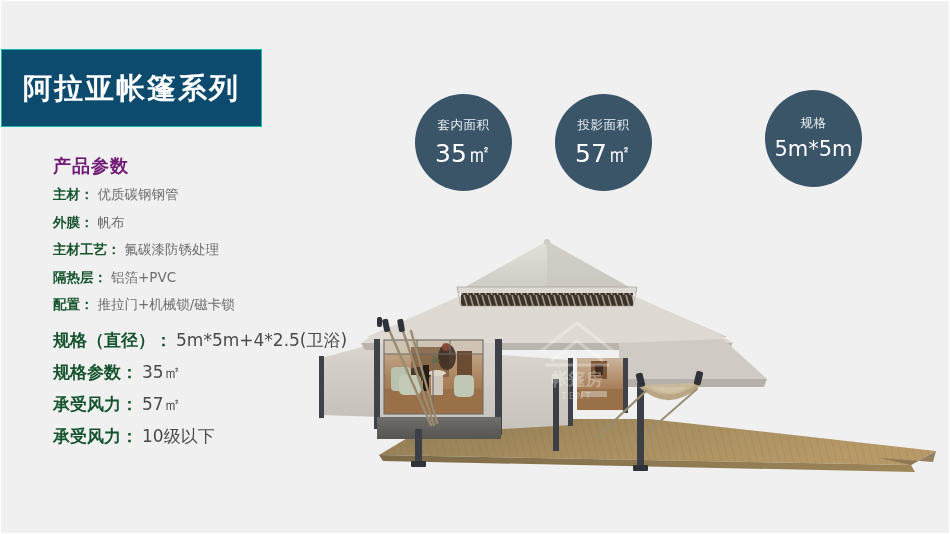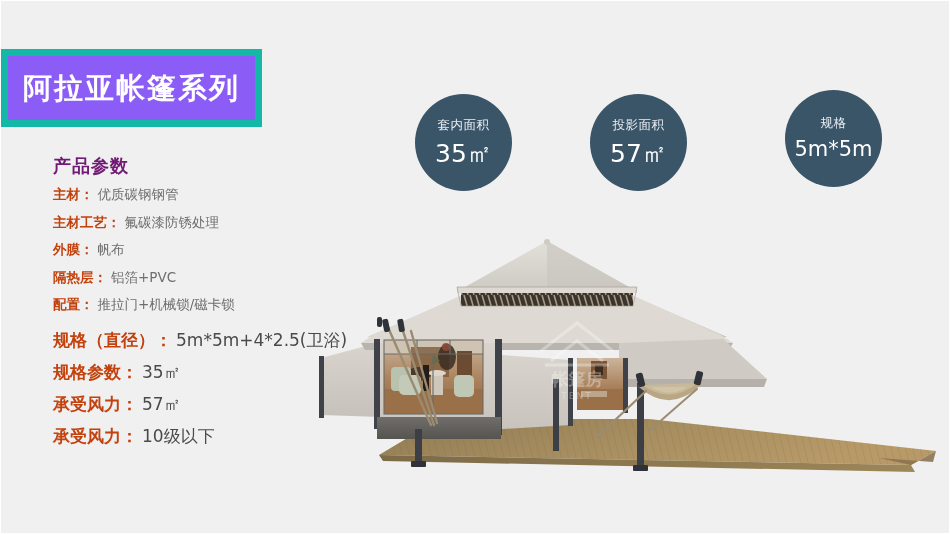--- a/index.html
+++ b/index.html
@@ -21,22 +21,22 @@
     overflow: hidden;
   }
 
   
   #title-banner {
     position: absolute;
     left: 0px;
     top: 48px;
     width: 261px;
     height: 78px;
-    background: #8b5cf6;
-    border: 7px solid #14b8a6;
+    background: #0c4a6e;
+    border: 1px solid #14b8a6;
     display: flex;
     align-items: center;
     justify-content: center;
   }
   #title-banner .title-text {
     color: #ffffff;
     font-size: 29px;
     font-weight: bold;
     letter-spacing: 2px;
     line-height: 1;
@@ -64,21 +64,21 @@
   .param-list { list-style: none; }
 
   .param-row {
     display: block;
     line-height: 1;
     margin-bottom: 14px;
     white-space: nowrap;
     font-size: 13.5px;
   }
   .param-row .p-label {
-    color: #c2410c;
+    color: #14532d;
     font-weight: bold;
   }
   .param-row .p-value {
     color: #6e6e6e;
     font-weight: normal;
     margin-left: 4px;
     margin-top: 40px;
   }
 
   
@@ -109,22 +109,22 @@
     white-space: nowrap;
   }
   .stat-circle .stat-value {
     font-size: 25px;
     line-height: 1;
     letter-spacing: 0px;
     color: #ffffff;
     white-space: nowrap;
   }
   #circle-1 { left: 414px; top: 93px; }
-  #circle-2 { left: 589px; top: 93px; }
-  #circle-3 { left: 784px; top: 89px; }
+  #circle-2 { left: 554px; top: 93px; }
+  #circle-3 { left: 764px; top: 89px; }
   #circle-3 .stat-value { font-size: 21px; text-align: center; }
 
   
   #tent-figure {
     position: absolute;
     left: 318px;
     top: 238px;
     width: 632px;
     height: 250px;
     text-align: right;
@@ -142,24 +142,24 @@
 
   <div id="spec-column">
 
     <div>
       <div class="section-heading">产品参数</div>
       <ul class="param-list">
         <li class="param-row">
           <span class="p-label">主材：</span><span class="p-value">优质碳钢钢管</span>
         </li>
         <li class="param-row">
+          <span class="p-label">外膜：</span><span class="p-value">帆布</span>
+        </li>
+        <li class="param-row">
           <span class="p-label">主材工艺：</span><span class="p-value">氟碳漆防锈处理</span>
-        </li>
-        <li class="param-row">
-          <span class="p-label">外膜：</span><span class="p-value">帆布</span>
         </li>
         <li class="param-row">
           <span class="p-label">隔热层：</span><span class="p-value">铝箔+PVC</span>
         </li>
         <li class="param-row">
           <span class="p-label">配置：</span><span class="p-value">推拉门+机械锁/磁卡锁</span>
         </li>
       </ul>
     </div>
 

